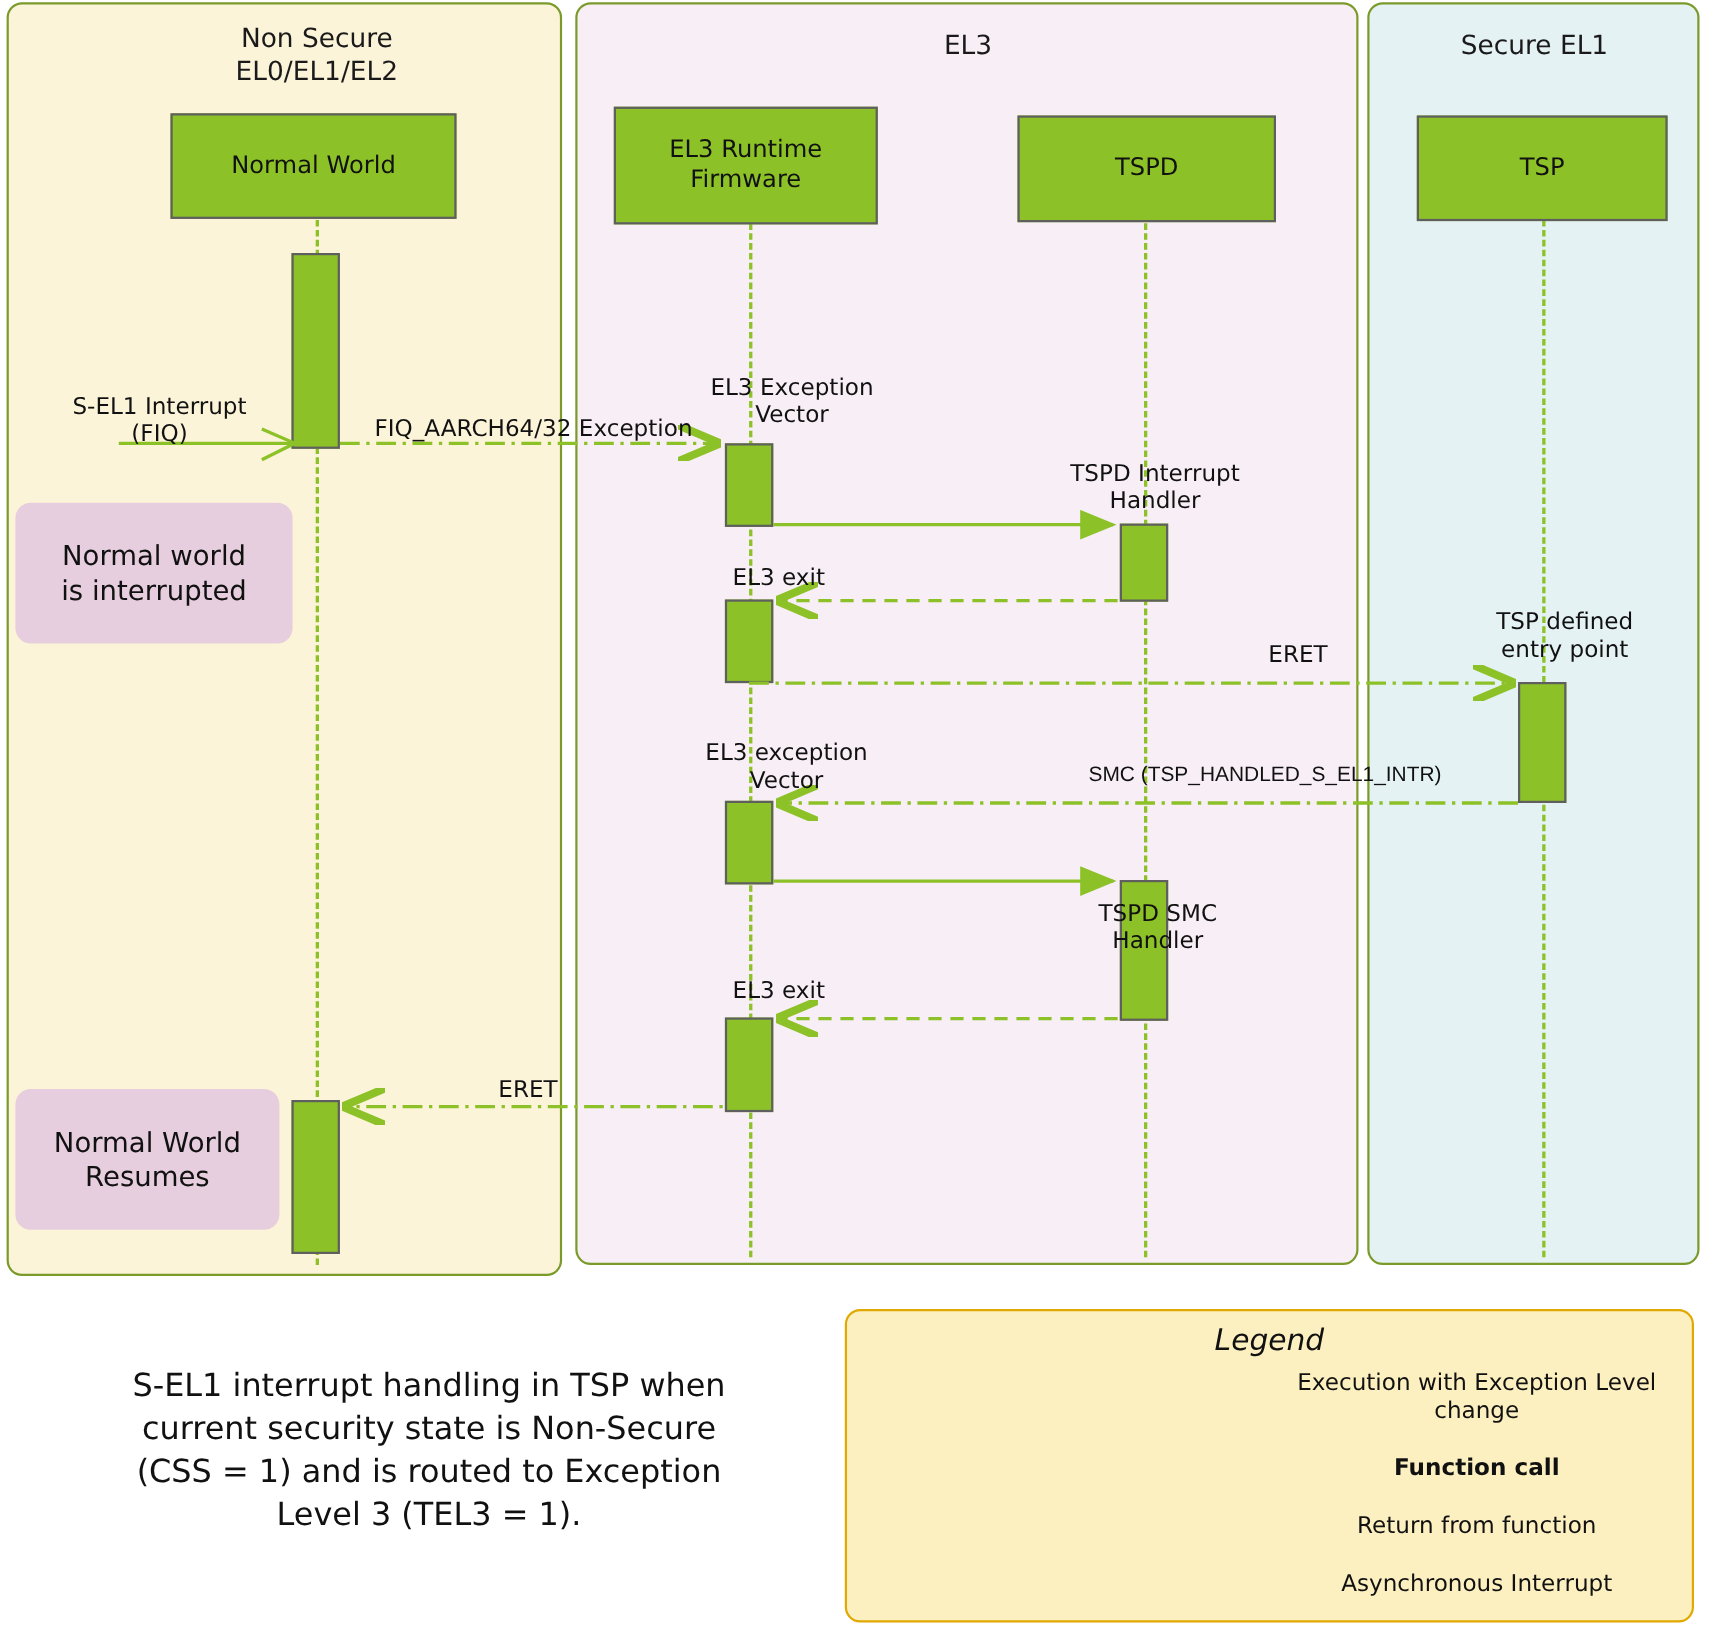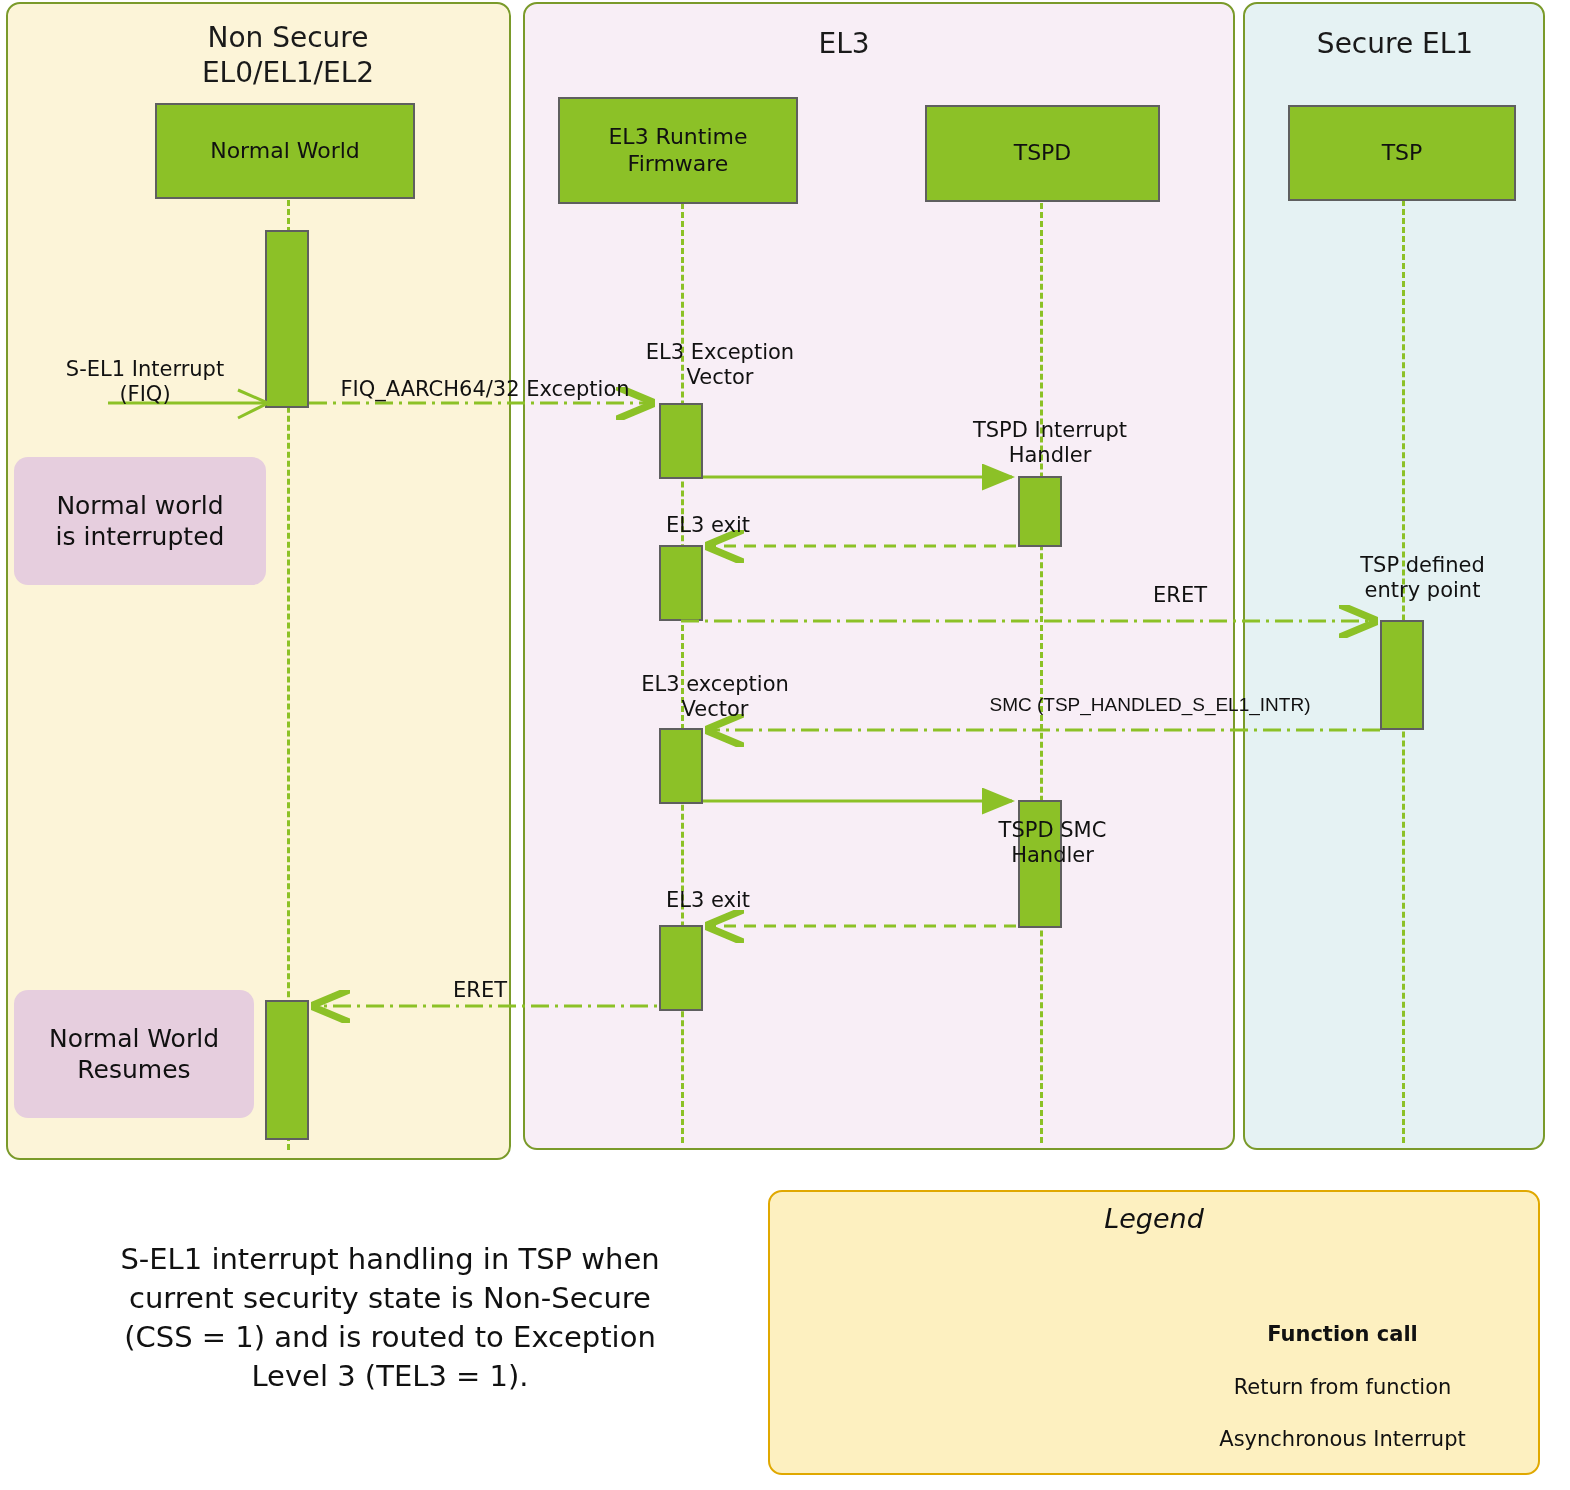--- a/index.html
+++ b/index.html
@@ -18,21 +18,21 @@
   }
   .lane {
     position: absolute;
     border: 2px solid #7a9a2a;
     border-radius: 14px;
     box-sizing: border-box;
   }
   .lane-title {
     position: absolute;
     text-align: center;
-    font-size: 28px;
+    font-size: 24px;
     color: #1a1a1a;
     line-height: 1.25;
     white-space: pre-line;
   }
   .actor-box {
     position: absolute;
     background: #8cc127;
     border: 2px solid #5f5f5f;
     box-sizing: border-box;
     display: flex;
@@ -123,21 +123,21 @@
 <body>
 
 <div id="root">
 
   <div class="lane" style="left:6px; top:2px; width:505px; height:1158px; background:#fcf4d8;"></div>
   <div class="lane" style="left:523px; top:2px; width:712px; height:1148px; background:#f8eef6;"></div>
   <div class="lane" style="left:1243px; top:2px; width:302px; height:1148px; background:#e5f2f3;"></div>
 
   <div class="lane-title" style="left:108px; top:20px; width:360px;">Non Secure
 EL0/EL1/EL2</div>
-  <div class="lane-title" style="left:664px; top:26px; width:360px;">EL3</div>
+  <div class="lane-title" style="left:700px; top:26px; width:360px;">EL3</div>
   <div class="lane-title" style="left:1215px; top:26px; width:360px;">Secure EL1</div>
 
   <div class="lifeline" style="left:287px; top:200px; height:950px;"></div>
   <div class="lifeline" style="left:681px; top:203px; height:940px;"></div>
   <div class="lifeline" style="left:1040px; top:203px; height:940px;"></div>
   <div class="lifeline" style="left:1402px; top:200px; height:943px;"></div>
 
   <div class="actor-box" style="left:155px; top:103px; width:260px; height:96px;">Normal World</div>
   <div class="actor-box" style="left:558px; top:97px; width:240px; height:107px;">EL3 Runtime
 Firmware</div>
@@ -241,17 +241,19 @@
   <div class="msg-label" style="left:390px; top:978px; width:180px;">ERET</div>
 
   <div class="caption" style="left:60px; top:1240px; width:660px;">S-EL1 interrupt handling in TSP when
 current security state is Non-Secure
 (CSS = 1) and is routed to Exception
 Level 3 (TEL3 = 1).</div>
 
   <div class="legend-box" style="left:768px; top:1190px; width:772px; height:285px;"></div>
   <div class="legend-title" style="left:768px; top:1203px; width:772px;font-style:italic;">Legend</div>
 
+  <div class="legend-label" style="left:1155px; top:1245px; width:375px;">Execution with Exception Level
+change</div>
   <div class="legend-label" style="left:1155px; top:1322px; width:375px;font-weight:bold;">Function call</div>
   <div class="legend-label" style="left:1155px; top:1375px; width:375px;">Return from function</div>
   <div class="legend-label" style="left:1155px; top:1427px; width:375px;">Asynchronous Interrupt</div>
 
 </div>
 
 </body></html>

